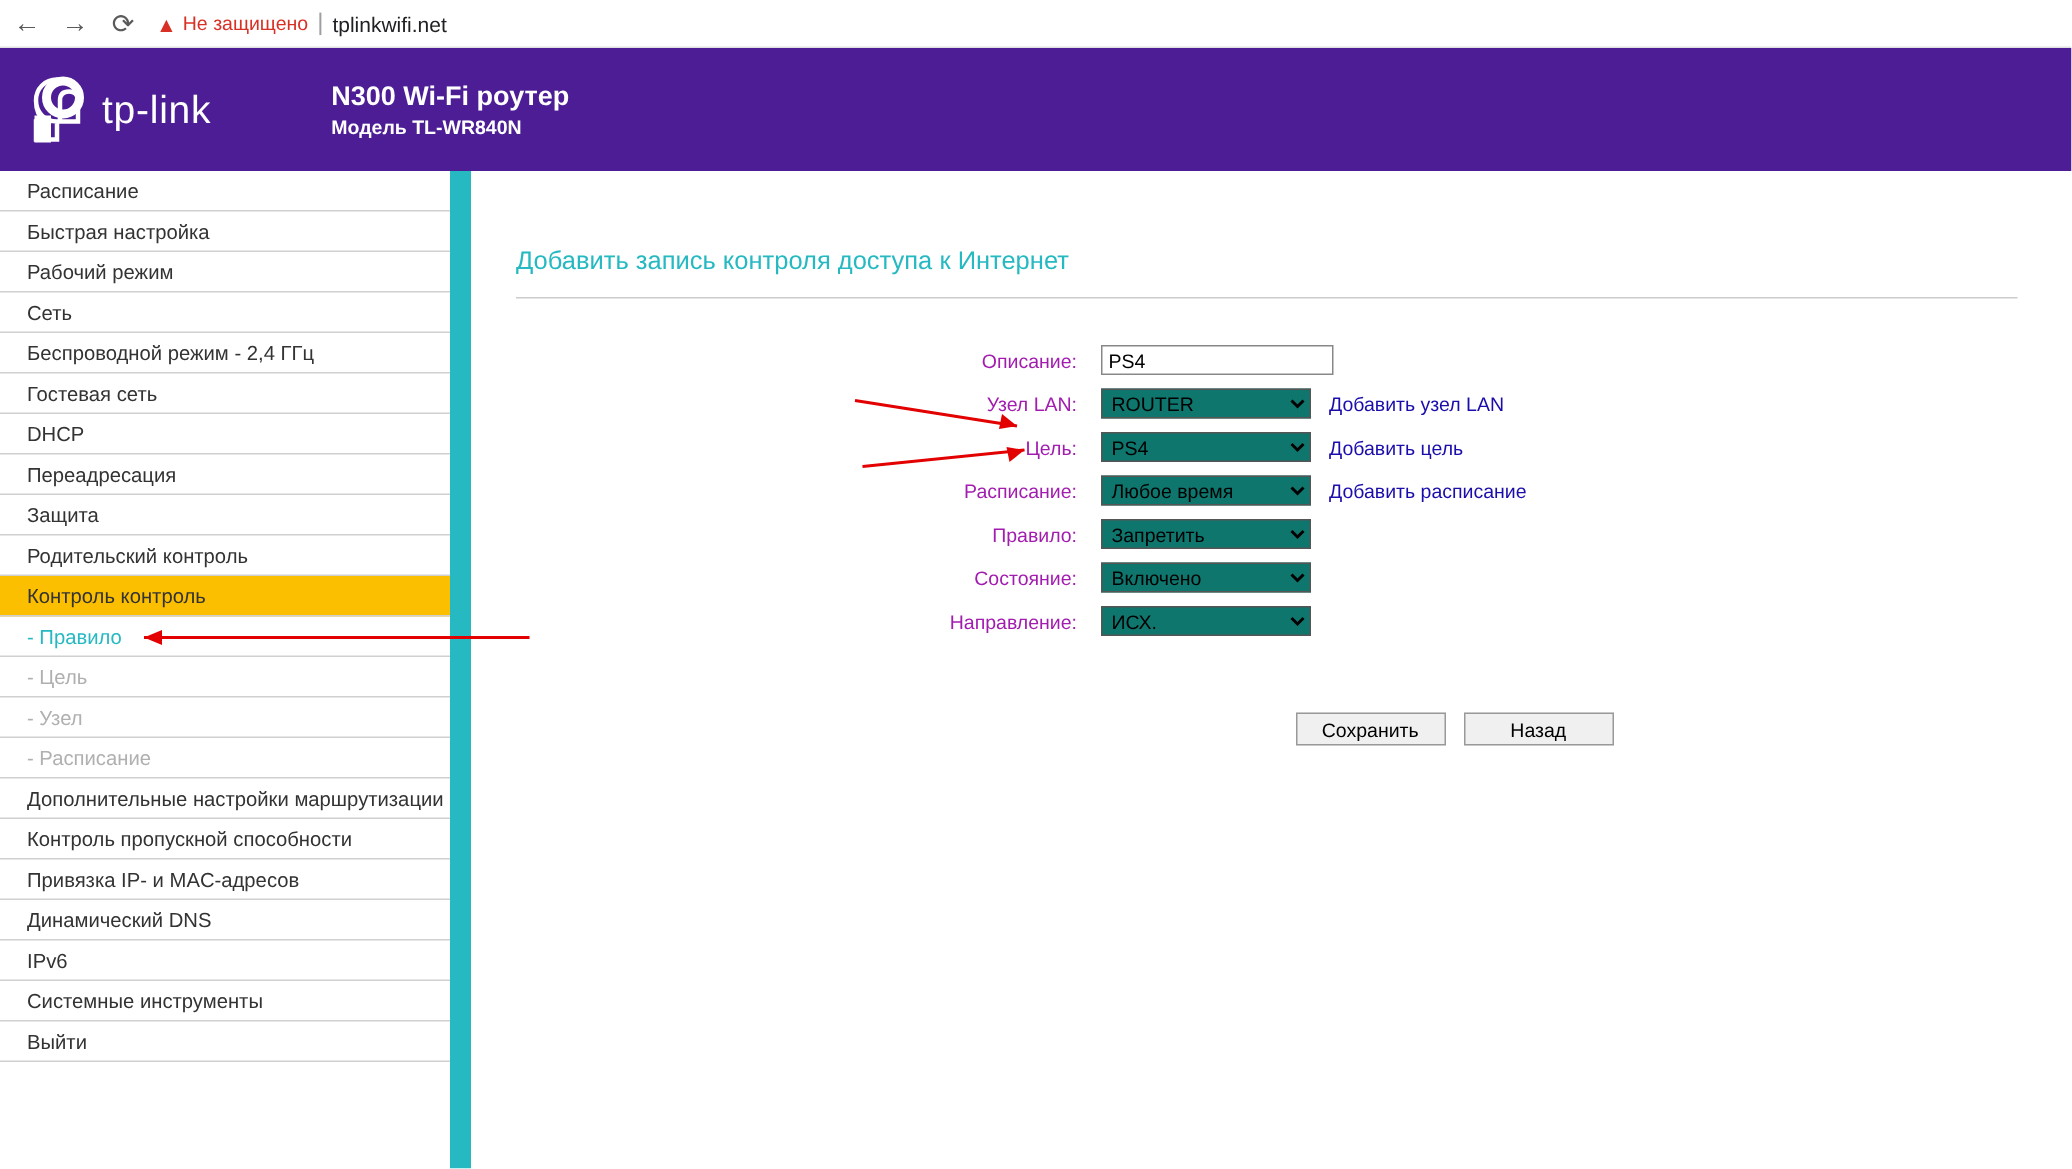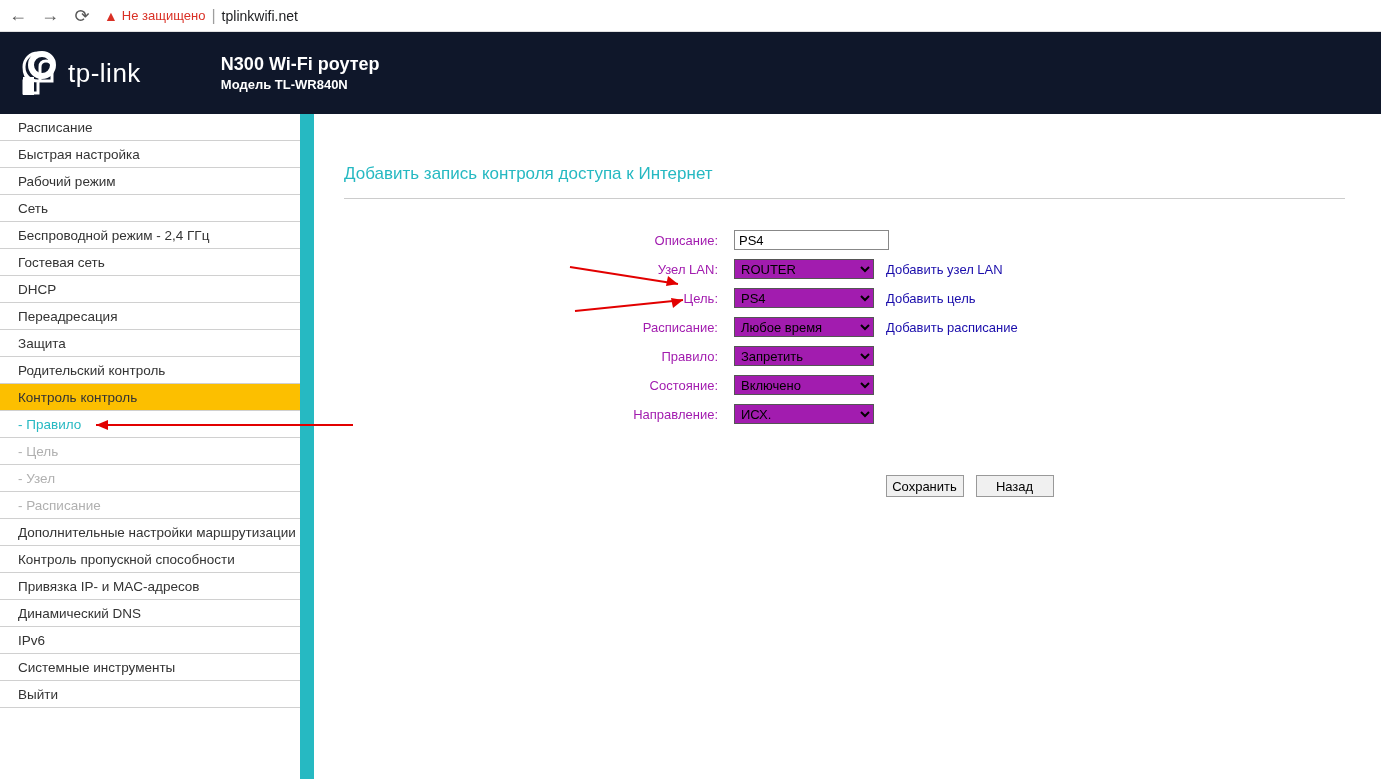--- a/index.html
+++ b/index.html
@@ -6,21 +6,21 @@
     body { width: 1381px; height: 779px; background: #fff; overflow: hidden; }
 
     .browser-bar { height: 32px; background: #fff; display: flex; align-items: center; padding: 0 8px; gap: 12px; border-bottom: 1px solid #e0e0e0; }
     .nav-btn { color: #5a5a5a; font-size: 18px; cursor: pointer; user-select: none; width: 20px; text-align: center; }
     .url-area { display: flex; align-items: center; gap: 6px; flex: 1; }
     .security-warning { display: flex; align-items: center; gap: 4px; color: #d93025; font-size: 13px; }
     .warn-icon { color: #d93025; font-size: 14px; }
     .url-sep { color: #9e9e9e; }
     .url-text { color: #202124; font-size: 14px; }
 
-    .header { height: 82px; background: #0f172a; display: flex; align-items: center; padding-left: 20px; gap: 60px; }
+    .header { height: 82px; background: #4c1d95; display: flex; align-items: center; padding-left: 20px; gap: 60px; }
     .logo-wrap { display: flex; align-items: center; gap: 8px; }
     .logo-svg { width: 40px; height: 48px; }
     .logo-text { color: #fff; font-size: 26px; font-weight: normal; letter-spacing: 0.5px; }
     .product-info { margin-left: 20px; }
     .product-title { color: #fff; font-size: 18px; font-weight: bold; }
     .product-sub { color: #fff; font-size: 13px; font-weight: bold; margin-top: 2px; }
 
     .content { display: flex; height: calc(100% - 114px); position: relative; }
 
     .sidebar { width: 314px; background: #fff; border-right: 14px solid #26b9c2; }
@@ -30,25 +30,25 @@
     .menu-item.sub-inactive { color: #b0b0b0; }
 
     .main { flex: 1; padding: 50px 36px 20px 30px; background: #fff; }
     .page-title { color: #26b9c2; font-size: 17px; margin-bottom: 14px; }
     .hr { border: none; border-top: 1px solid #ccc; margin-bottom: 30px; }
 
     .form-row { display: flex; align-items: center; margin-bottom: 7px; height: 22px; }
     .form-label { width: 390px; text-align: right; padding-right: 16px; font-size: 13px; color: #a21caf; }
     .form-control { display: flex; align-items: center; gap: 12px; }
     .form-input { width: 155px; height: 20px; border: 1px solid #888; padding: 1px 4px; font-size: 13px; }
-    .form-select { width: 140px; height: 20px; border: 1px solid #555; padding: 0 2px; font-size: 13px; background: #a21caf; }
+    .form-select { width: 140px; height: 20px; border: 1px solid #555; padding: 0 2px; font-size: 13px; background: #0f766e; }
     .form-link { color: #1a0dab; font-size: 13px; cursor: pointer; }
 
     .btn-row { display: flex; justify-content: center; margin-top: 50px; gap: 12px; padding-left: 250px; }
-    .btn { width: 78px; height: 22px; background: #f0f0f0; border: 1px solid #999; font-size: 13px; cursor: pointer; }
+    .btn { width: 100px; height: 22px; background: #f0f0f0; border: 1px solid #999; font-size: 13px; cursor: pointer; }
 
     .arrow { position: absolute; pointer-events: none; }
   </style>
 </head>
 <body>
 
 <div class="browser-bar">
   <span class="nav-btn">←</span>
   <span class="nav-btn">→</span>
   <span class="nav-btn">⟳</span>

